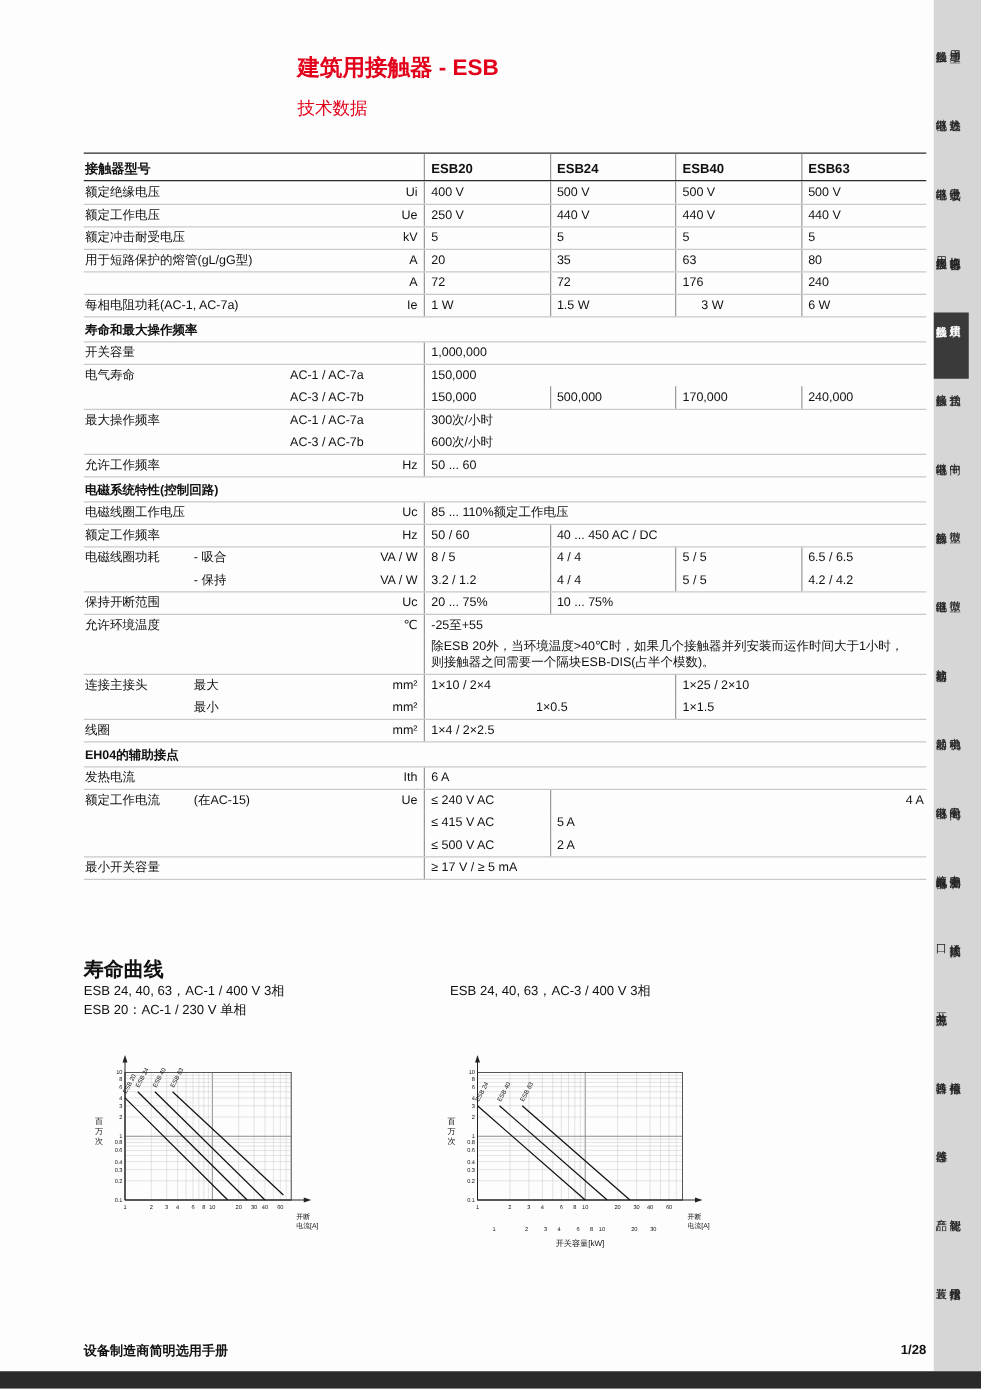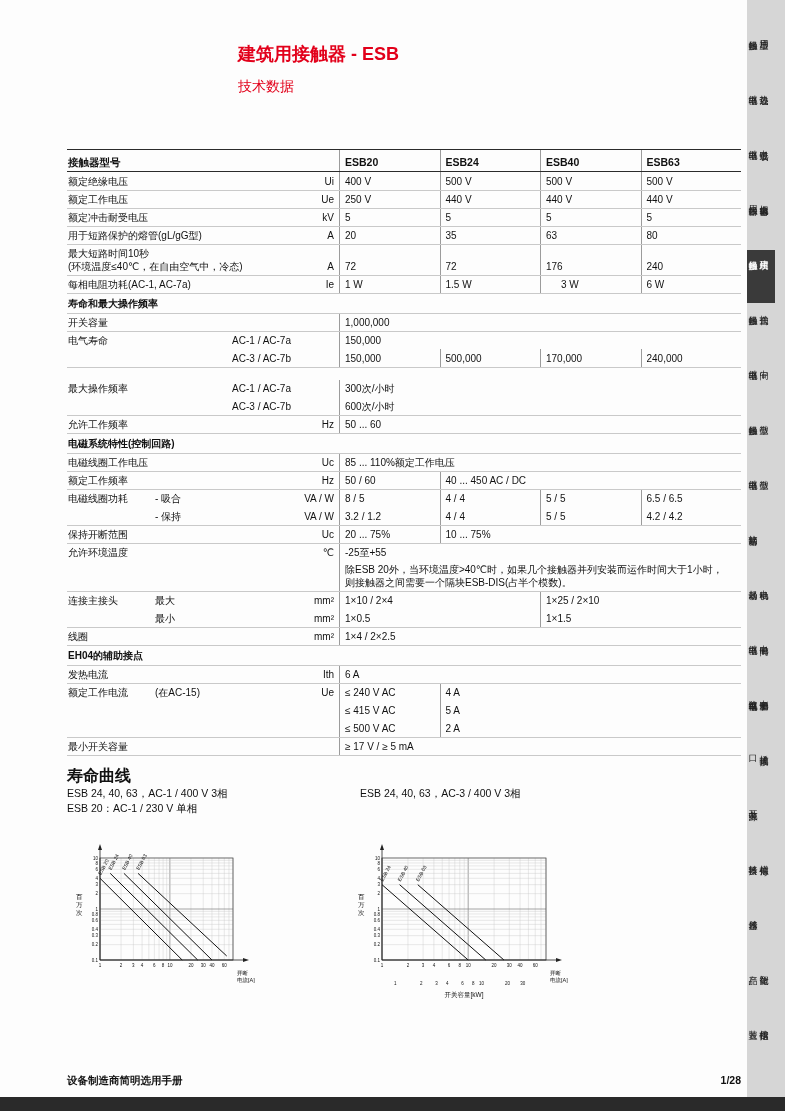--- a/index.html
+++ b/index.html
@@ -3,21 +3,21 @@
 <meta charset="utf-8">
 <style>
   *{margin:0;padding:0;box-sizing:border-box;}
   body{background:#ffffff;font-family:"Liberation Sans","DejaVu Sans",sans-serif;}
   .page{position:relative;width:785px;height:1111px;background:#fdfdfd;color:#111;overflow:hidden;}
 
   .title{position:absolute;left:238px;top:42px;font-size:18px;font-weight:bold;color:#e2001a;}
   .subtitle{position:absolute;left:238px;top:78px;font-size:14px;font-weight:normal;color:#e2001a;}
 
   
-  .spec-table{position:absolute;left:67px;top:149px;width:674px;font-size:10px;border-bottom:1px solid #c9c9c9;}
+  .spec-table{position:absolute;left:67px;top:122px;width:674px;font-size:10px;border-bottom:1px solid #c9c9c9;}
   .trow{display:flex;border-top:1px solid #c9c9c9;min-height:18px;}
   .trow.nodiv{border-top:none;}
   .thead{border-top:1px solid #2b2b2b;border-bottom:1px solid #2b2b2b;min-height:23px;}
   .thead .tcell,.thead .lname{font-weight:bold;font-size:10.5px;}
   .tlabel{width:272px;min-width:272px;position:relative;display:flex;align-items:flex-end;padding:2px 0 2px 1px;line-height:13px;}
   .lname{display:inline-block;}
   .lsub{position:absolute;bottom:2px;white-space:nowrap;}
   .lsub.mid{left:88px;}
   .lsub.right{right:48px;}
   .lunit{position:absolute;right:5px;bottom:2px;white-space:nowrap;}
@@ -122,21 +122,20 @@
         </div>
         <div class="tcell" style="width: 100.5px;">
           <span>63</span>
         </div>
         <div class="tcell" style="width: 100.5px;">
           <span>80</span>
         </div>
       </div>
       <div class="trow">
         <div class="tlabel">
-          <span class="lname">最大短路时间10秒<br>(环境温度≤40℃，在自由空气中，冷态)</span>
           <span class="lunit">A</span>
         </div>
         <div class="tcell" style="width: 100.5px;">
           <span>72</span>
         </div>
         <div class="tcell" style="width: 100.5px;">
           <span>72</span>
         </div>
         <div class="tcell" style="width: 100.5px;">
           <span>176</span>
@@ -197,21 +196,21 @@
         </div>
         <div class="tcell" style="width: 100.5px;">
           <span>240,000</span>
         </div>
       </div>
       <div class="trow">
         <div class="tlabel">
           <span class="lname">最大操作频率</span>
           <span class="lsub right">AC-1 / AC-7a</span>
         </div>
-        <div class="tcell" style="width: 402px; margin-top: 12px;">
+        <div class="tcell" style="width: 402px;">
           <span>300次/小时</span>
         </div>
       </div>
       <div class="trow nodiv">
         <div class="tlabel">
           <span class="lname"></span>
           <span class="lsub right">AC-3 / AC-7b</span>
         </div>
         <div class="tcell" style="width: 402px;">
           <span>600次/小时</span>
@@ -327,21 +326,21 @@
         <div class="tcell" style="width: 201px;">
           <span>1×25 / 2×10</span>
         </div>
       </div>
       <div class="trow nodiv">
         <div class="tlabel">
           <span class="lname"></span>
           <span class="lsub mid">最小</span>
           <span class="lunit">mm²</span>
         </div>
-        <div class="tcell" style="width: 201px;">
+        <div class="tcell" style="width: 201px; justify-content: center;">
           <span>1×0.5</span>
         </div>
         <div class="tcell" style="width: 201px;">
           <span>1×1.5</span>
         </div>
       </div>
       <div class="trow">
         <div class="tlabel">
           <span class="lname">线圈</span>
           <span class="lunit">mm²</span>
@@ -362,21 +361,21 @@
       </div>
       <div class="trow">
         <div class="tlabel">
           <span class="lname">额定工作电流</span>
           <span class="lsub mid">(在AC-15)</span>
           <span class="lunit">Ue</span>
         </div>
         <div class="tcell" style="width: 100.5px;">
           <span>≤ 240 V AC</span>
         </div>
-        <div class="tcell" style="width: 301.5px;">
+        <div class="tcell" style="width: 301.5px; justify-content: flex-end;">
           <span>4 A</span>
         </div>
       </div>
       <div class="trow nodiv">
         <div class="tlabel">
           <span class="lname"></span>
         </div>
         <div class="tcell" style="width: 100.5px;">
           <span>≤ 415 V AC</span>
         </div>

